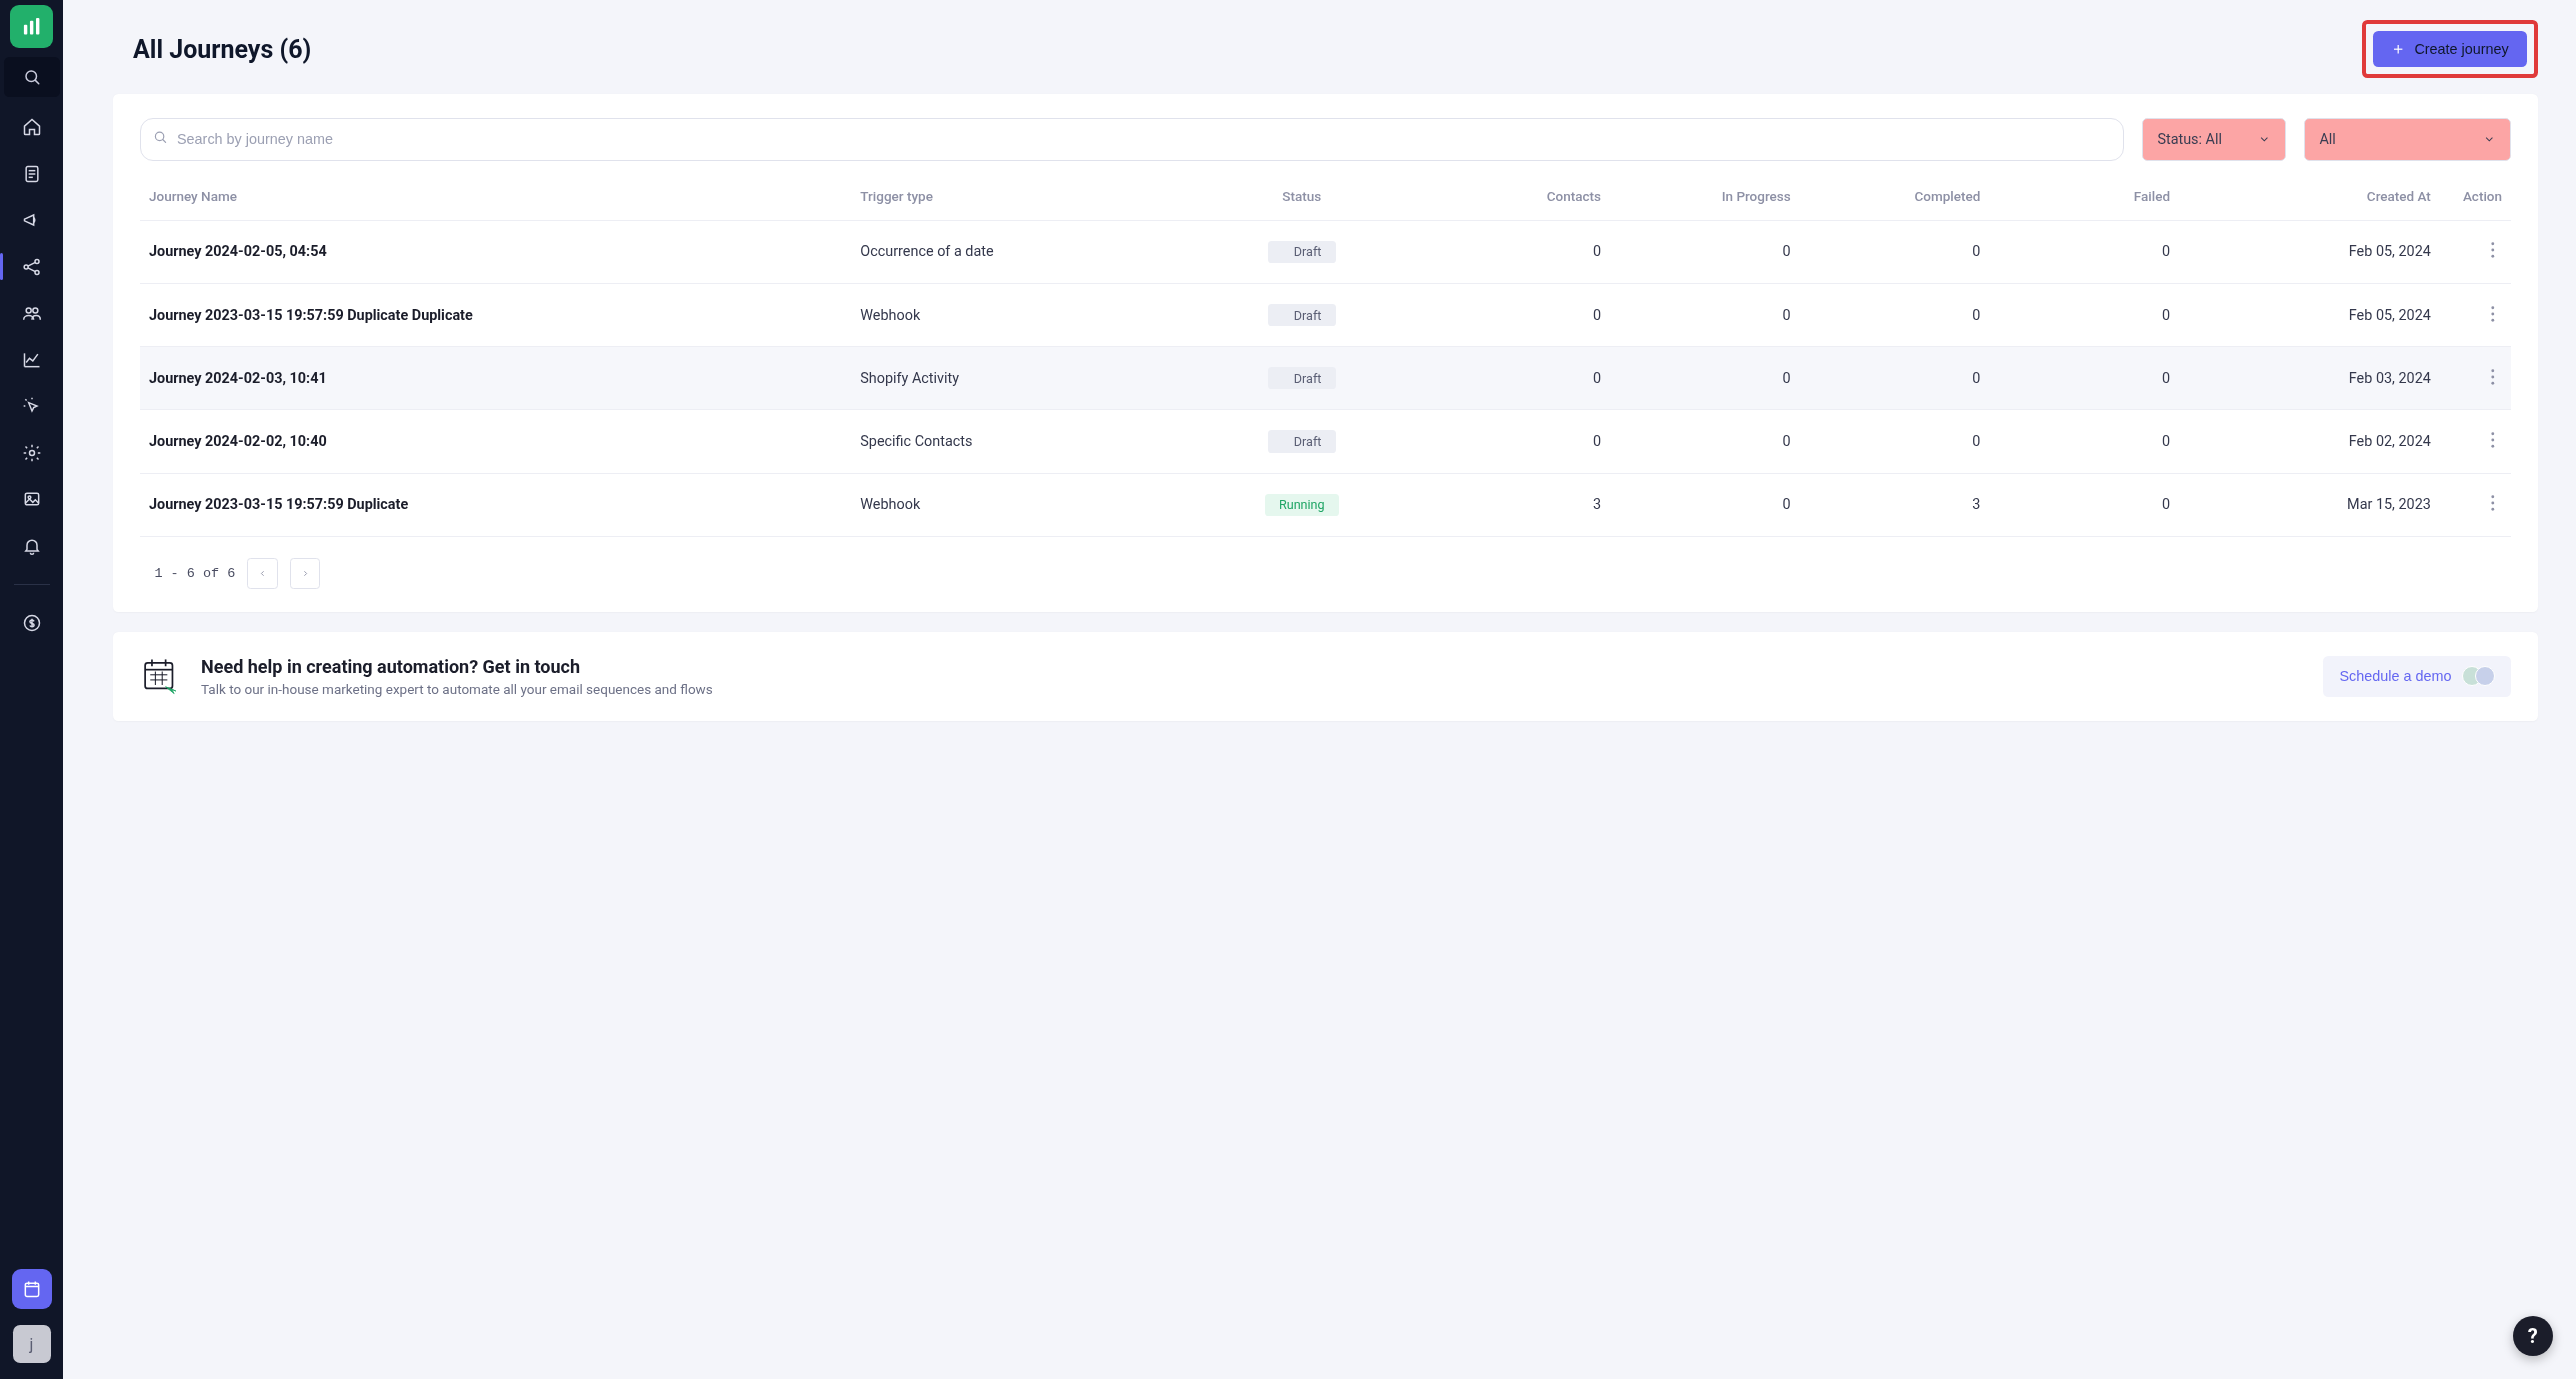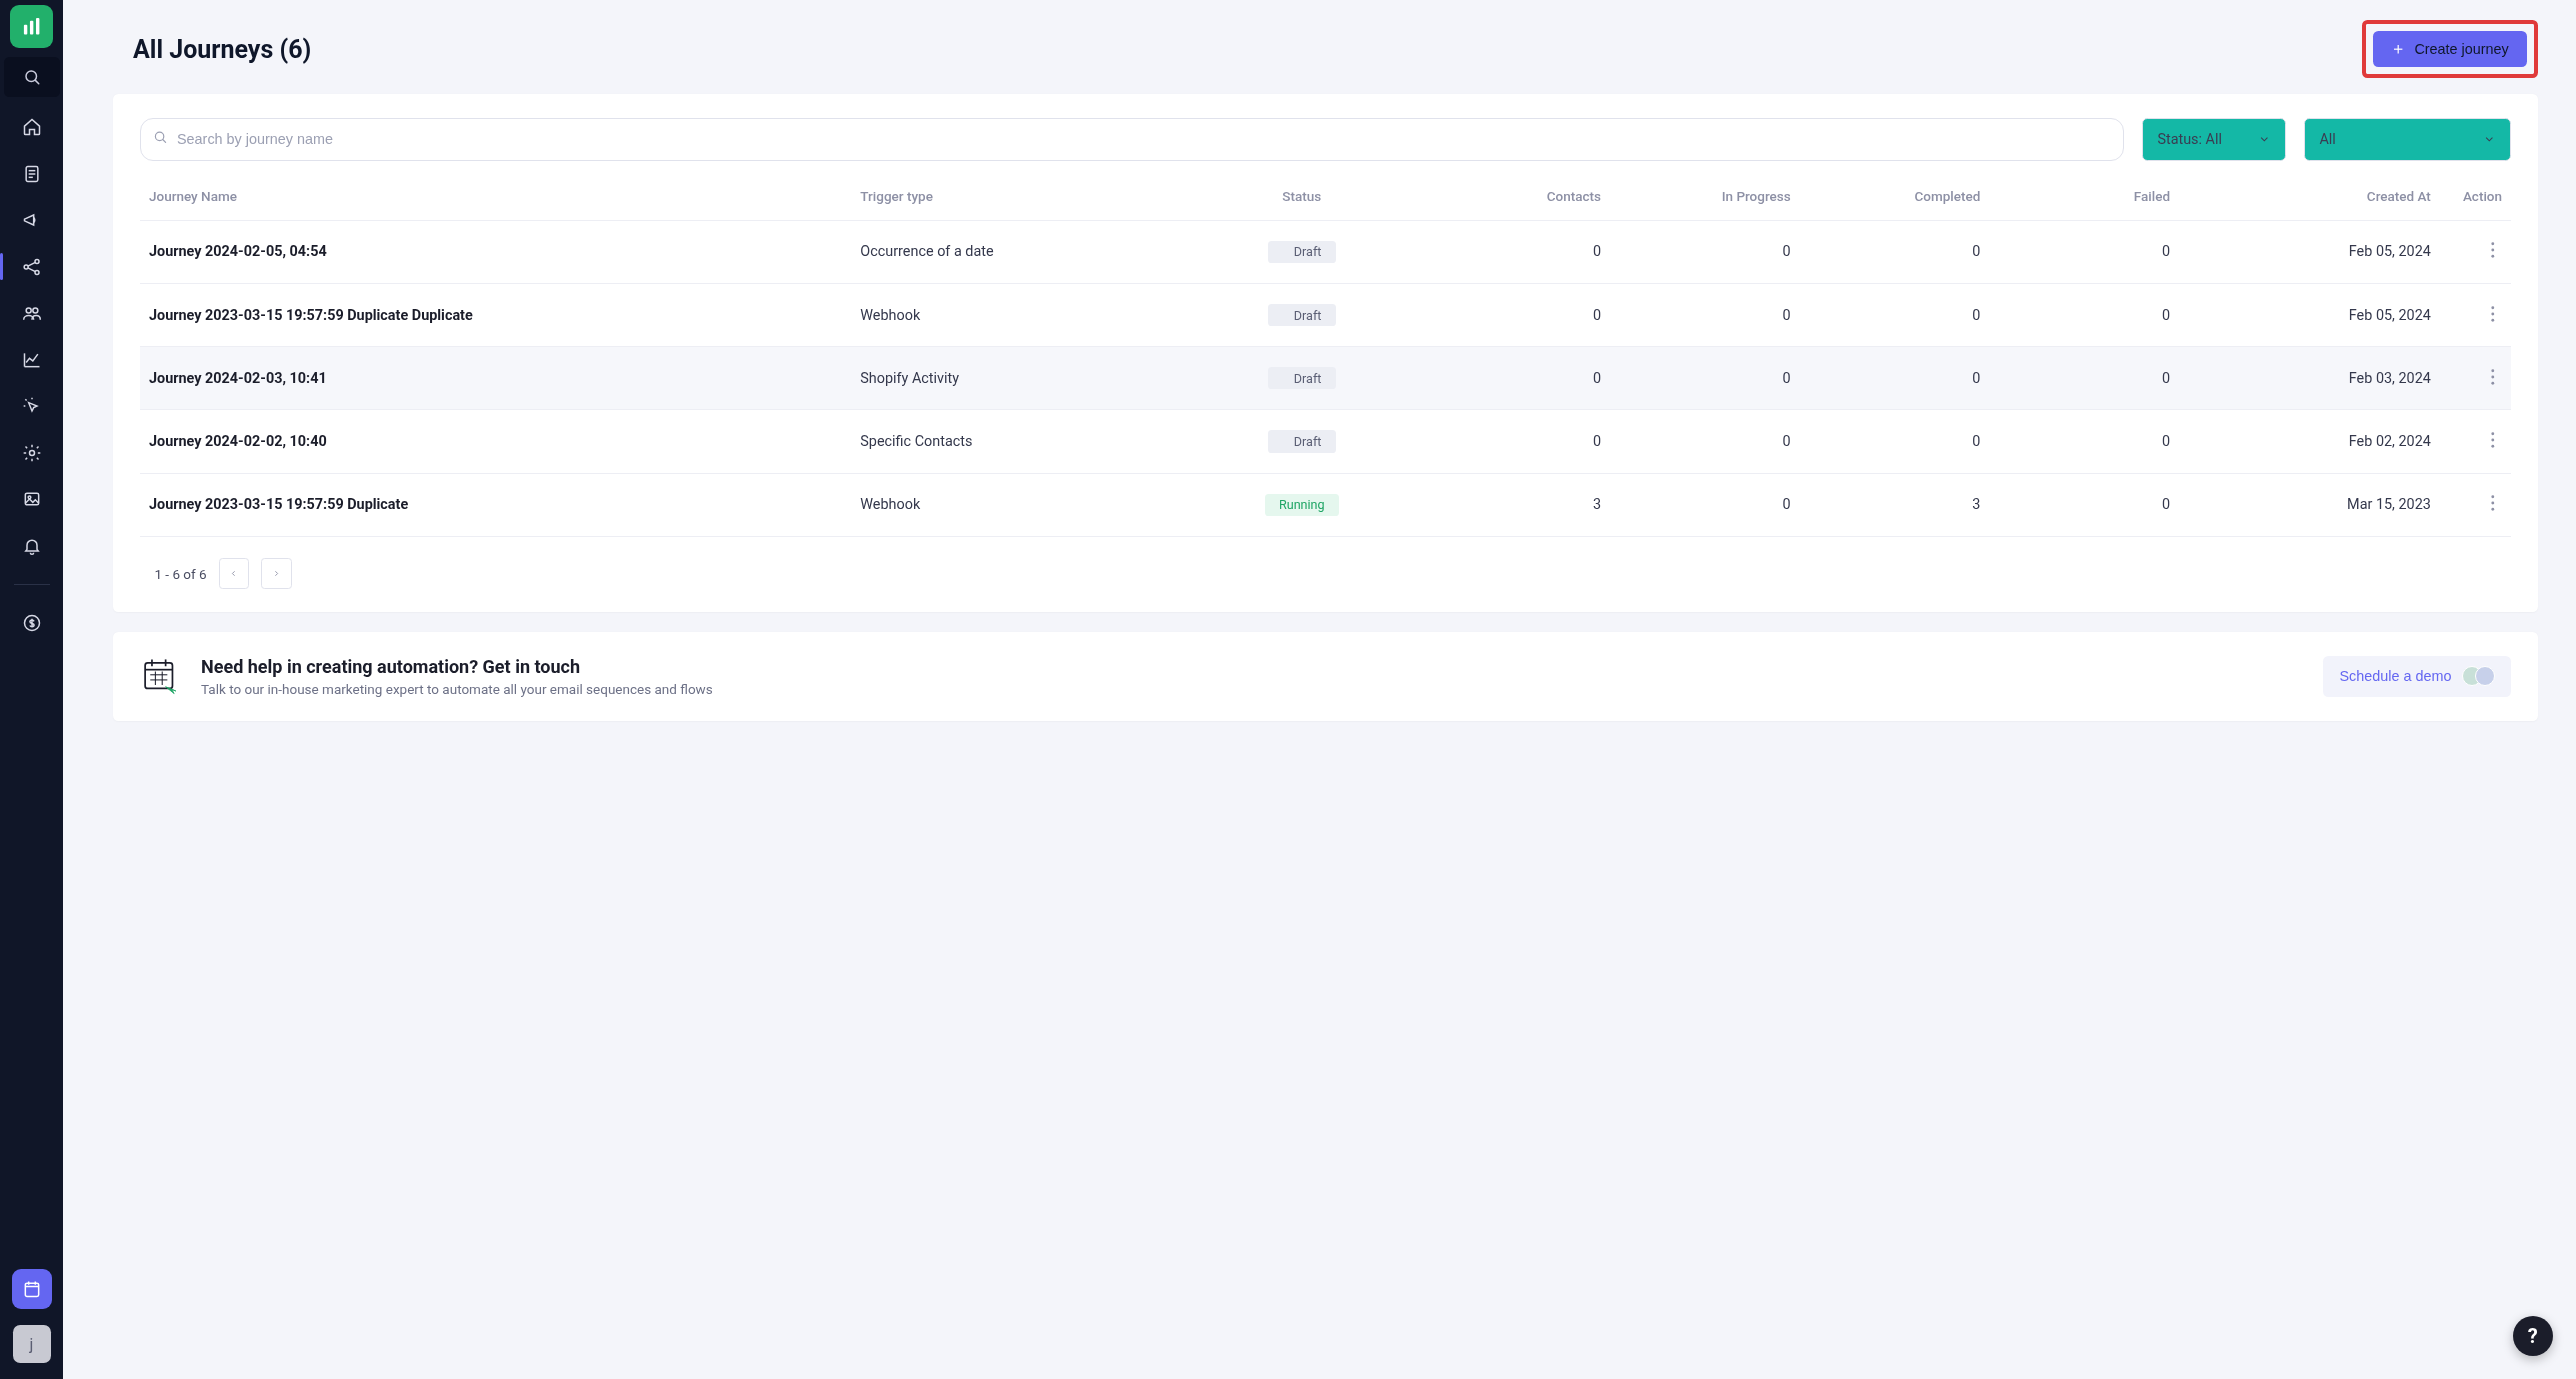--- a/index.html
+++ b/index.html
@@ -123,21 +123,21 @@
     padding: 0 14px 0 36px;
     font-size:14.4px; color:#1b1d2a;
   }
   .search-box input::placeholder{ color:#9ca0b3;}
   .search-box .s-icon{
     position:absolute; left:12.6px; top:50%; transform:translateY(-50%);
     color:#9ca0b3;
   }
   .dropdown {
     height:43px; border:0.9px solid #e0e2ec; border-radius:5.4px;
-    background:#14b8a6; min-width:144px;
+    background:#fca5a5; min-width:144px;
     display:flex; align-items:center; justify-content:space-between;
     padding: 0 14.4px; cursor:pointer;
     color:#3a3d52; font-size:14.4px;
   }
   .dropdown.wide{ min-width:207px;}
   .dropdown svg{ width:12.6px; height:12.6px; stroke:#3a3d52; stroke-width:2; fill:none;}
 
   
   table.journeys {
     width:100%; border-collapse:collapse; margin-top:5.4px;
@@ -163,21 +163,21 @@
   }
   .badge.draft { background:#eceef4; color:#5a5e74;padding-left:26px;}
   .badge.running{ background:#e5f7ee; color:#1fa565;}
   .dots-btn {
     background:none; border:none; cursor:pointer; color:#8d90a5;
     padding:3.6px 7.2px;
   }
   .dots-btn svg{ width:3.6px; height:16px;}
 
   .pagination {
-    display:flex; align-items:center; gap:12px; margin-top:21.6px; padding-left:14.4px;
+    display:flex; align-items:center; gap:12px; margin-top:21.6px; padding-left:14.4px;font-family:Liberation Mono, monospace;
   }
   .pagination .range{ color:#4a4d62; font-size:13.5px;}
   .pg-btn{
     width:30.5px; height:30.5px; border:0.9px solid #e0e2ec; border-radius:3.6px;
     background:#fff; cursor:pointer; color:#8d90a5;
     display:flex;align-items:center;justify-content:center;
   }
   .pg-btn svg{width:9px;height:9px;stroke:#8d90a5;stroke-width:2.4;fill:none;}
 
   

